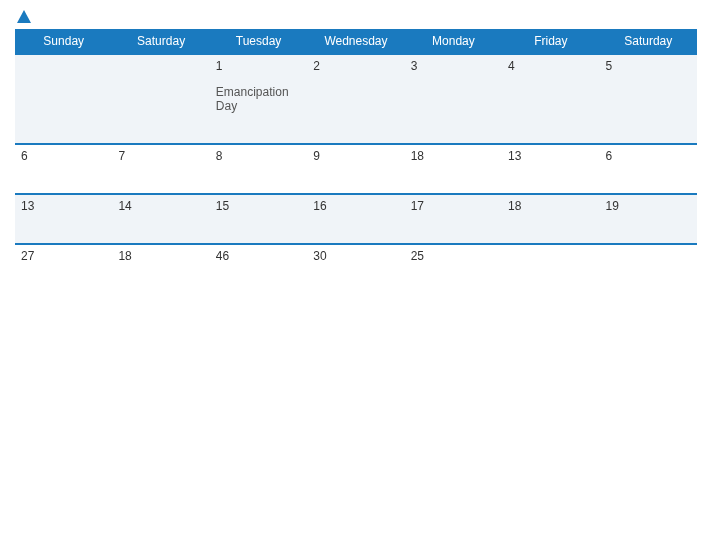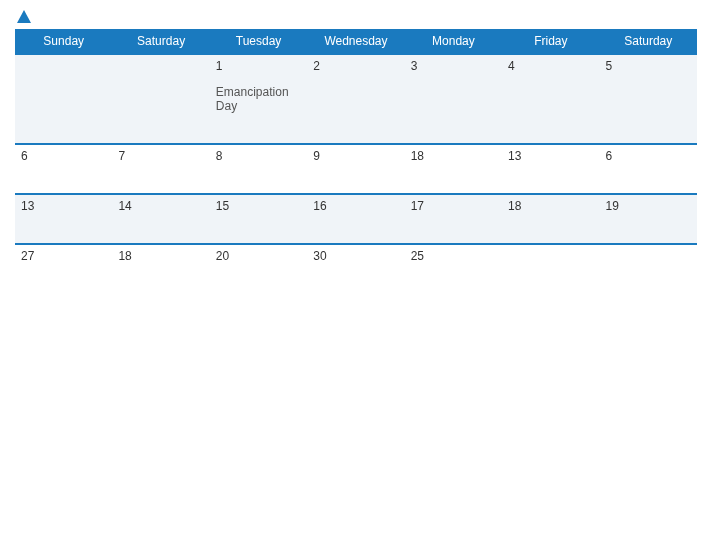--- a/index.html
+++ b/index.html
@@ -159,21 +159,21 @@
           <td><span class="day-num">14</span></td>
           <td><span class="day-num">15</span></td>
           <td><span class="day-num">16</span></td>
           <td><span class="day-num">17</span></td>
           <td><span class="day-num">18</span></td>
           <td><span class="day-num">19</span></td>
         </tr>
         <tr>
           <td><span class="day-num">27</span></td>
           <td><span class="day-num">18</span></td>
-          <td><span class="day-num">20</span></td>
+          <td><span class="day-num">46</span></td>
           <td><span class="day-num">30</span></td>
           <td><span class="day-num">25</span></td>
           <td></td>
           <td></td>
         </tr>
       </tbody>
   </table>
 </div>
 
 </body></html>

